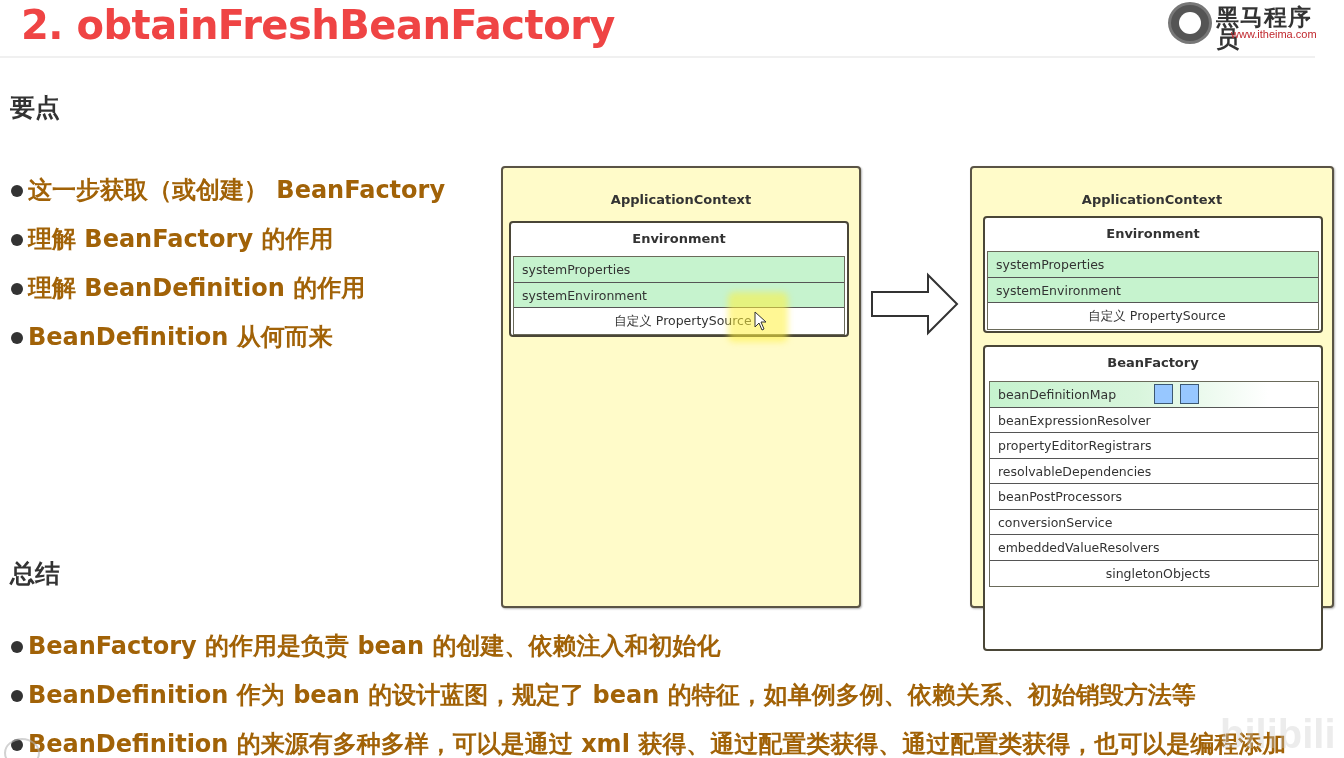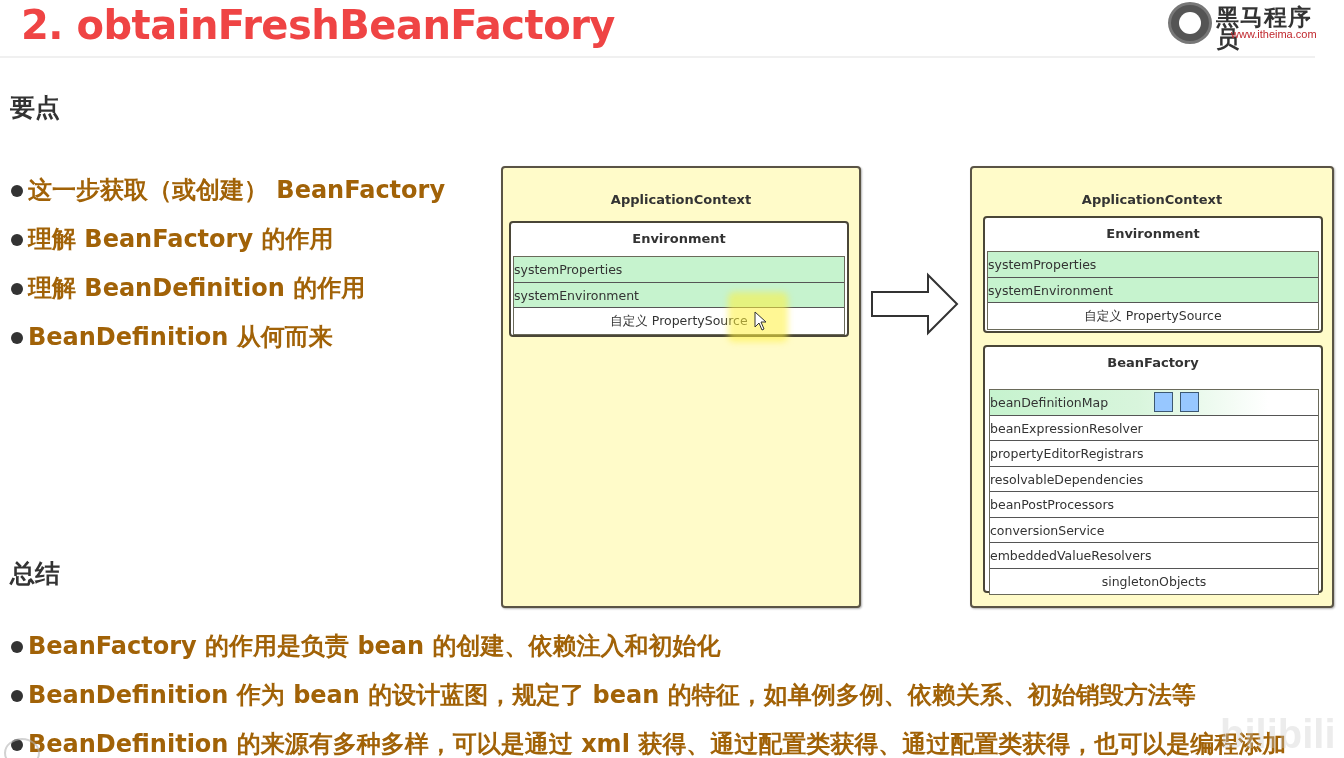--- a/index.html
+++ b/index.html
@@ -17,21 +17,21 @@
 
   .section-heading { position: absolute; left: 10px; font-size: 25px; font-weight: bold; color: #333; line-height: 30px; }
   .bullet-list { position: absolute; left: 0; list-style: none; }
   .bullet-list li { position: relative; height: 49px; padding-left: 28px; font-size: 24px; line-height: 30px; color: #a16207; white-space: nowrap; font-weight: bold; }
   .bullet-list li .dot { position: absolute; left: 11px; top: 10px; width: 12px; height: 12px; border-radius: 50%; background: #333; }
 
   .box { position: absolute; background: #fffbc9; border: 2px solid #5a5445; border-radius: 4px; box-shadow: 1px 1px 2px rgba(0,0,0,0.3); }
   .box-title { position: absolute; left: 0; right: 0; text-align: center; font-size: 13px; font-weight: bold; color: #333; font-family: "DejaVu Sans", sans-serif; }
   .inner { position: absolute; border: 2px solid #4a4637; border-radius: 4px; background: #ffffff; }
   .rows { position: absolute; left: 2px; right: 2px; border: 1px solid #6a6a5a; }
-  .row { height: 25.5px; border-bottom: 1px solid #555; font-size: 12.5px; line-height: 25px; color: #333; background: #ffffff; white-space: nowrap; position: relative; }
+  .row { height: 25.5px; border-bottom: 1px solid #555; padding-left: 8px; font-size: 12.5px; line-height: 25px; color: #333; background: #ffffff; white-space: nowrap; position: relative; }
   .row:last-child { border-bottom: none; text-align: center; }
   .row.green { background: #c6f3ce; }
   .row.green-fade { background: linear-gradient(to right, #c6f3ce 0%, #d8f5dc 45%, #ffffff 85%); }
   .sq { position: absolute; top: 2px; width: 19px; height: 20px; background: #97c7ff; border: 1px solid #3c5872; }
 
   .highlight { position: absolute; left: 728px; top: 292px; width: 60px; height: 50px; background: rgba(255,240,60,0.55); border-radius: 6px; filter: blur(3px); }
   .cursor { position: absolute; left: 754px; top: 311px; width: 14px; height: 20px; }
 
   .arrow { position: absolute; left: 870px; top: 272px; width: 90px; height: 64px; }
 
@@ -89,23 +89,23 @@
 <div class="box" style="left:970px; top:166px; width:364px; height:442px;">
   <div class="box-title" style="top:24px;">ApplicationContext</div>
   <div class="inner" style="left:11px; top:48px; width:340px; height:117px;">
     <div class="box-title" style="top:8px;">Environment</div>
     <div class="rows" style="top:33px;">
       <div class="row green">systemProperties</div>
       <div class="row green">systemEnvironment</div>
       <div class="row">自定义 PropertySource</div>
     </div>
   </div>
-  <div class="inner" style="left:11px; top:177px; width:340px; height:248px;">
+  <div class="inner" style="left:11px; top:177px; width:340px; height:306px;">
     <div class="box-title" style="top:8px;">BeanFactory</div>
-    <div class="rows" style="top:34px; left:4px; right:2px;margin-top:8px;">
+    <div class="rows" style="top:34px; left:4px; right:2px;">
       <div class="row green-fade">
         <span>beanDefinitionMap</span>
         <span class="sq" style="left:164px;"></span>
         <span class="sq" style="left:190px;"></span>
       </div>
       <div class="row">beanExpressionResolver</div>
       <div class="row">propertyEditorRegistrars</div>
       <div class="row">resolvableDependencies</div>
       <div class="row">beanPostProcessors</div>
       <div class="row">conversionService</div>

